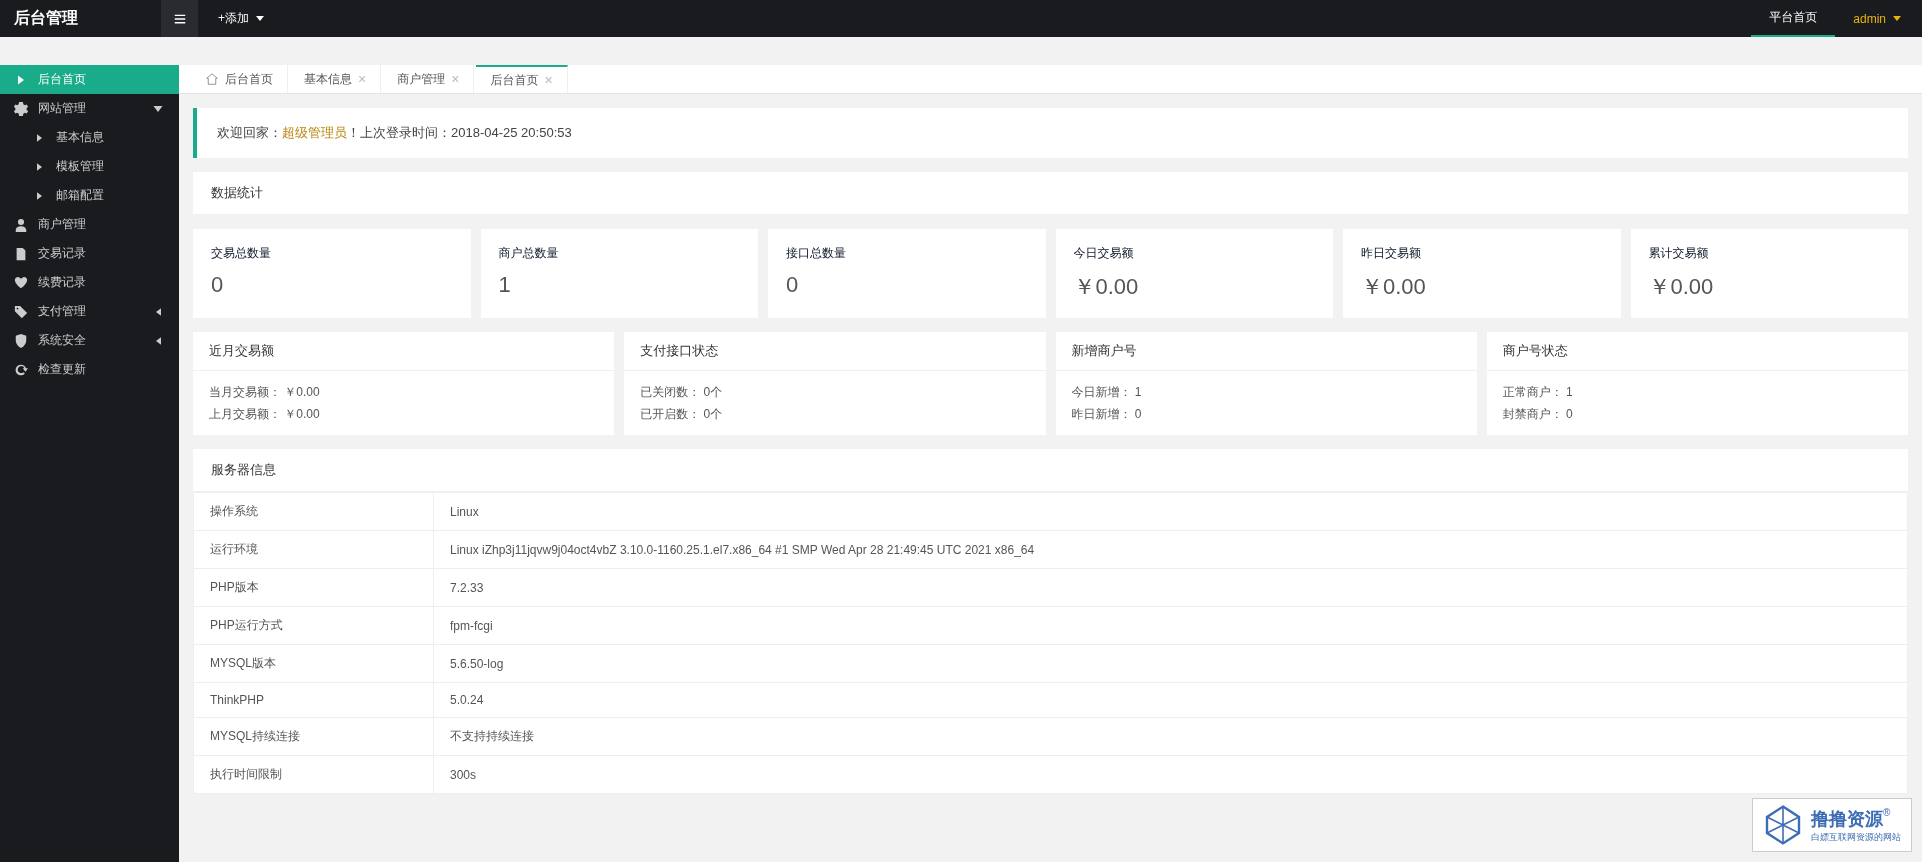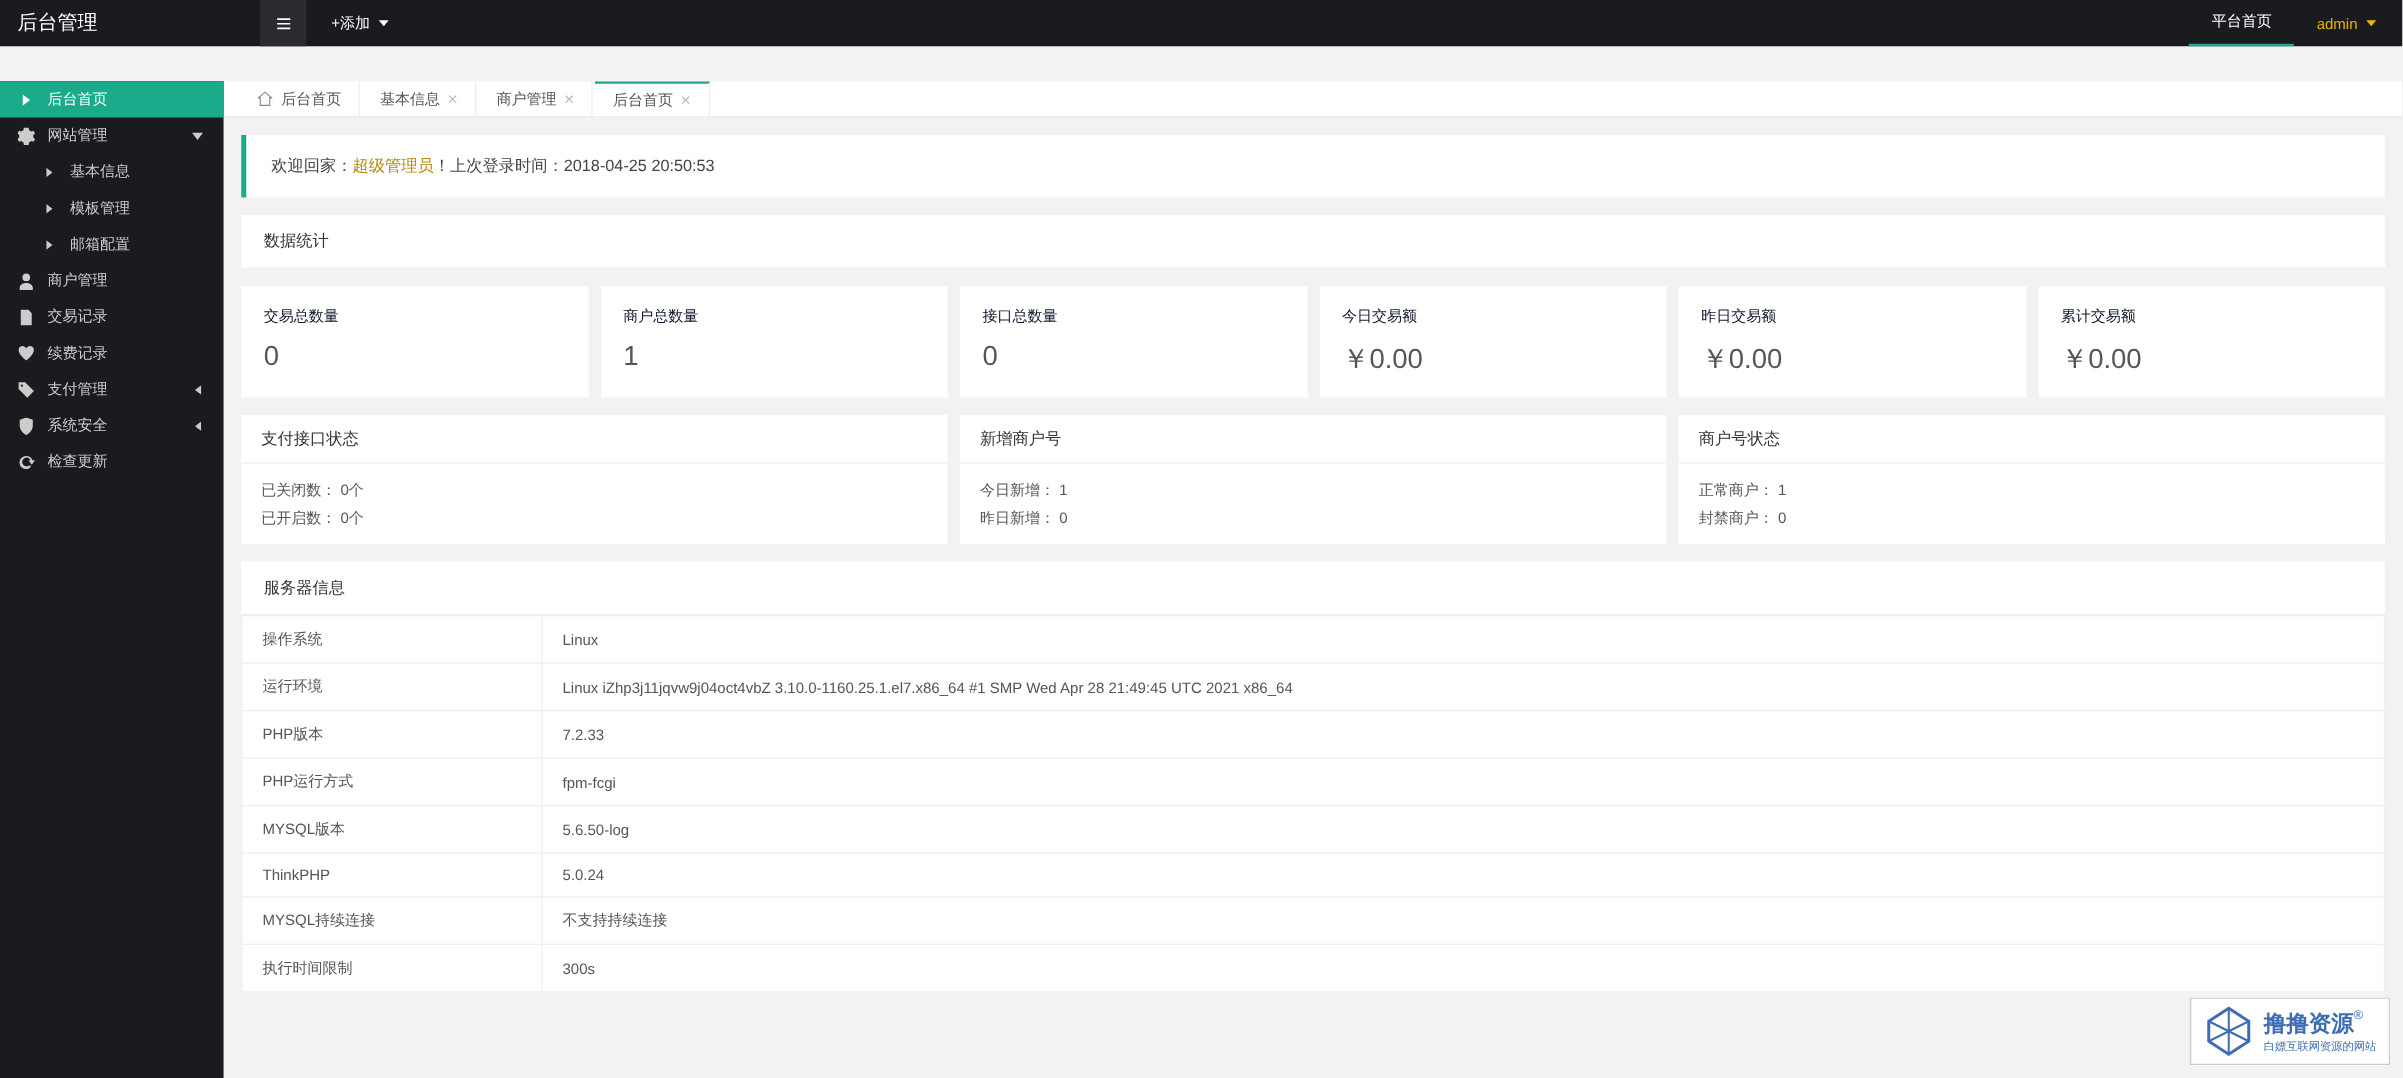--- a/index.html
+++ b/index.html
@@ -1,18 +1,18 @@
 <!DOCTYPE html>
 <html><head>
 <meta charset="utf-8">
 <style>
 * { box-sizing: border-box; margin: 0; padding: 0; }
 body { font-family: "Microsoft YaHei", Arial, sans-serif; font-size: 12px; color: #333; background: #f2f2f2; }
 .topbar { height: 37px; background: #1a1b1f; display: flex; align-items: center; color: #fff; }
-.topbar-left { width: 208px; padding-left: 14px; font-size: 16px; font-weight: 400; }
+.topbar-left { width: 161px; padding-left: 14px; font-size: 16px; font-weight: 700; }
 .topbar-menu-btn { width: 37px; height: 37px; background: #2a2b30; display: flex; align-items: center; justify-content: center; cursor: pointer; }
 .topbar-add { padding: 0 20px; cursor: pointer; display: flex; align-items: center; gap: 4px; }
 .topbar-spacer { flex: 1; }
 .topbar-right-item { padding: 0 18px; height: 37px; display: flex; align-items: center; cursor: pointer; color: #eab308; gap: 4px; }
 .topbar-right-item.active { border-bottom: 2px solid #1aab8a; color: #fff; }
 .layout { display: flex; min-height: calc(100vh - 37px); margin-top: 28px; }
 .sidebar { width: 179px; background: #1a1b1f; color: #ccc; flex-shrink: 0; }
 .nav-item { display: flex; align-items: center; padding: 0 14px; height: 29px; cursor: pointer; gap: 10px; position: relative; }
 .nav-item.active { background: #1aab8a; color: #fff; }
 .nav-item .arrow { position: absolute; right: 14px; }
@@ -245,20 +245,27 @@
           <div class="stat-value">￥0.00</div>
         </div>
         <div class="stat-card">
           <div class="stat-label">累计交易额</div>
           <div class="stat-value">￥0.00</div>
         </div>
       </div>
 
       <div class="info-row">
         <div class="info-card">
+          <div class="info-card-header">近月交易额</div>
+          <div class="info-card-body">
+            <div class="info-line">当月交易额： ￥0.00</div>
+            <div class="info-line">上月交易额： ￥0.00</div>
+          </div>
+        </div>
+        <div class="info-card">
           <div class="info-card-header">支付接口状态</div>
           <div class="info-card-body">
             <div class="info-line">已关闭数： 0个</div>
             <div class="info-line">已开启数： 0个</div>
           </div>
         </div>
         <div class="info-card">
           <div class="info-card-header">新增商户号</div>
           <div class="info-card-body">
             <div class="info-line">今日新增： 1</div>

